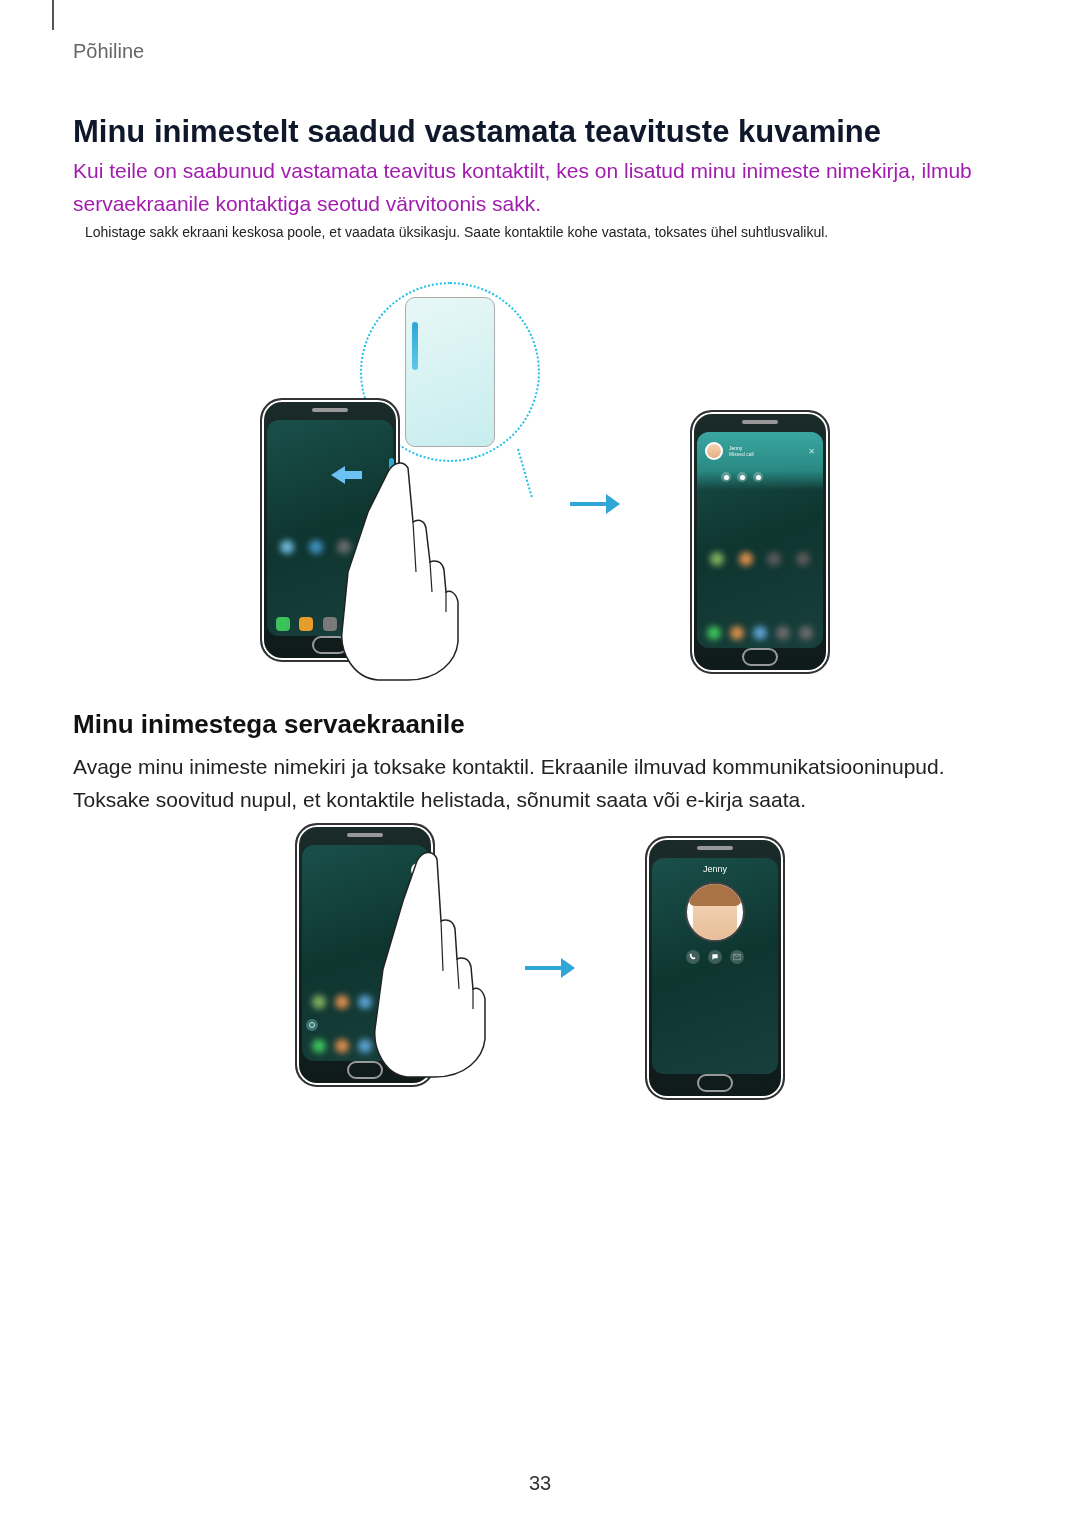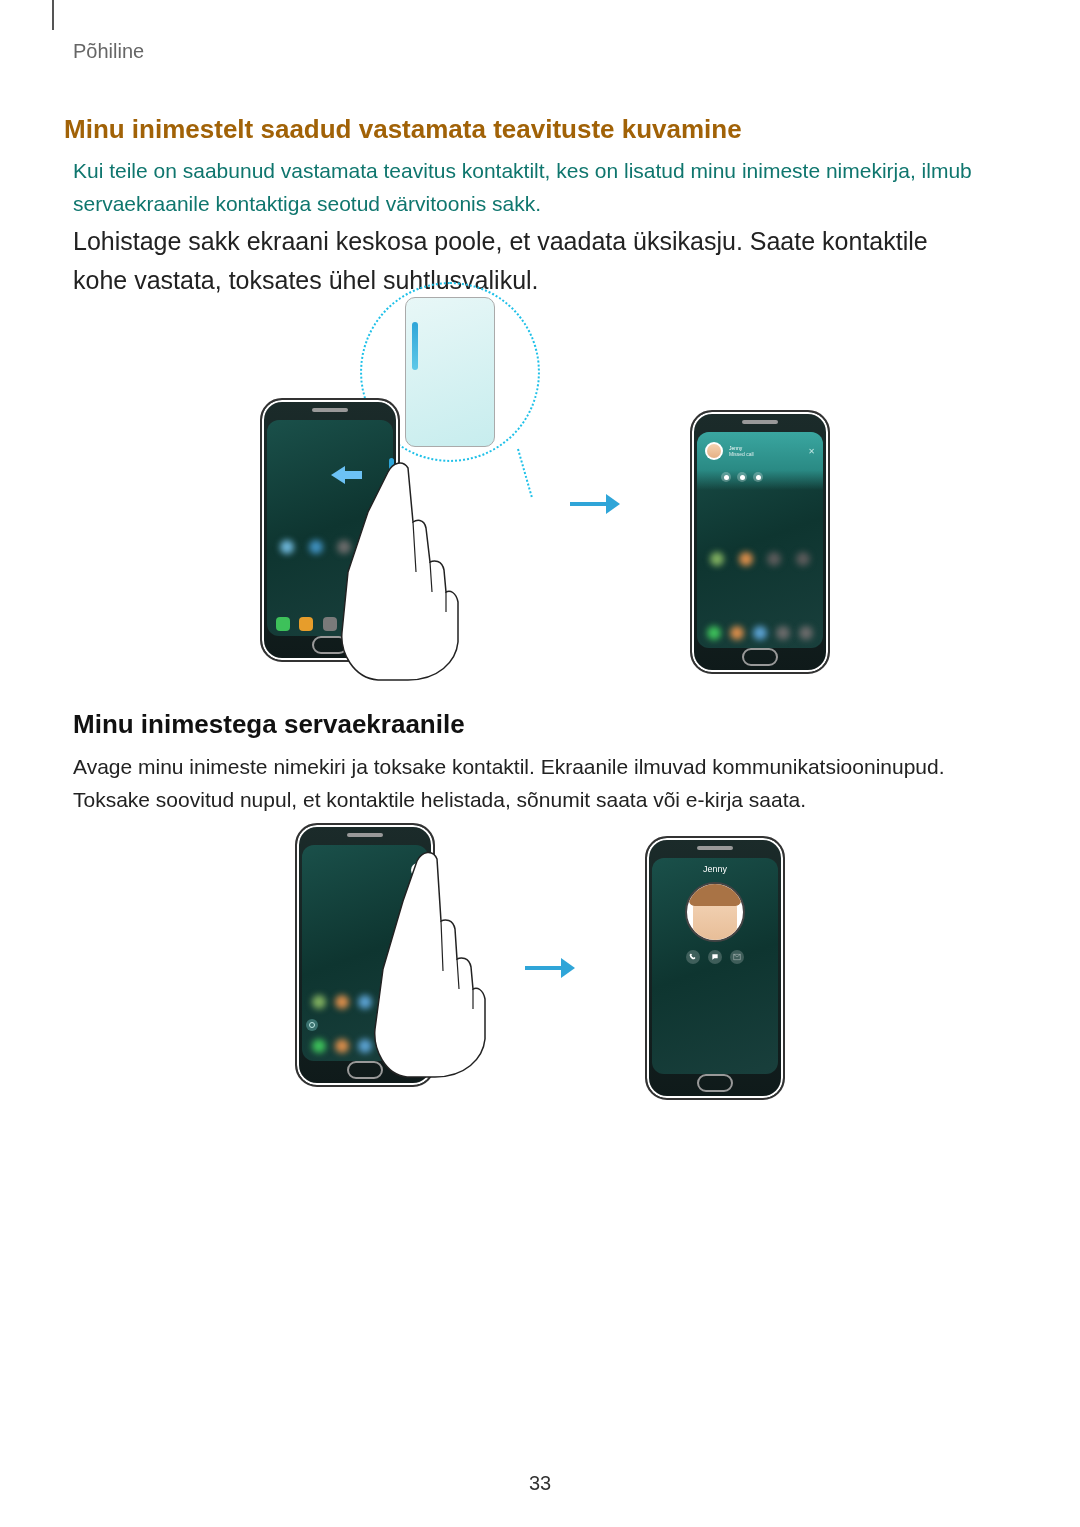--- a/index.html
+++ b/index.html
@@ -21,41 +21,41 @@
   }
   .header-label {
     position: absolute;
     left: 73px;
     top: 40px;
     font-size: 20px;
     color: #666;
   }
   .heading1 {
     position: absolute;
-    left: 64px;
+    left: 73px;
     top: 114px;
-    font-size: 26px;
+    font-size: 31px;
     font-weight: 700;
-    color: #a16207;
+    color: #0f172a;
   }
   .para1 {
     position: absolute;
     left: 73px;
     top: 155px;
     width: 900px;
     font-size: 21px;
     line-height: 1.55;
-    color: #0f766e;
+    color: #a21caf;
   }
   .para2 {
     position: absolute;
-    left: 73px;
+    left: 85px;
     top: 222px;
     width: 900px;
-    font-size: 25px;
+    font-size: 14px;
     line-height: 1.55;
     color: #222;
   }
   .figure-row {
     position: absolute;
     display: flex;
     align-items: center;
     justify-content: center;
     gap: 60px;
   }

